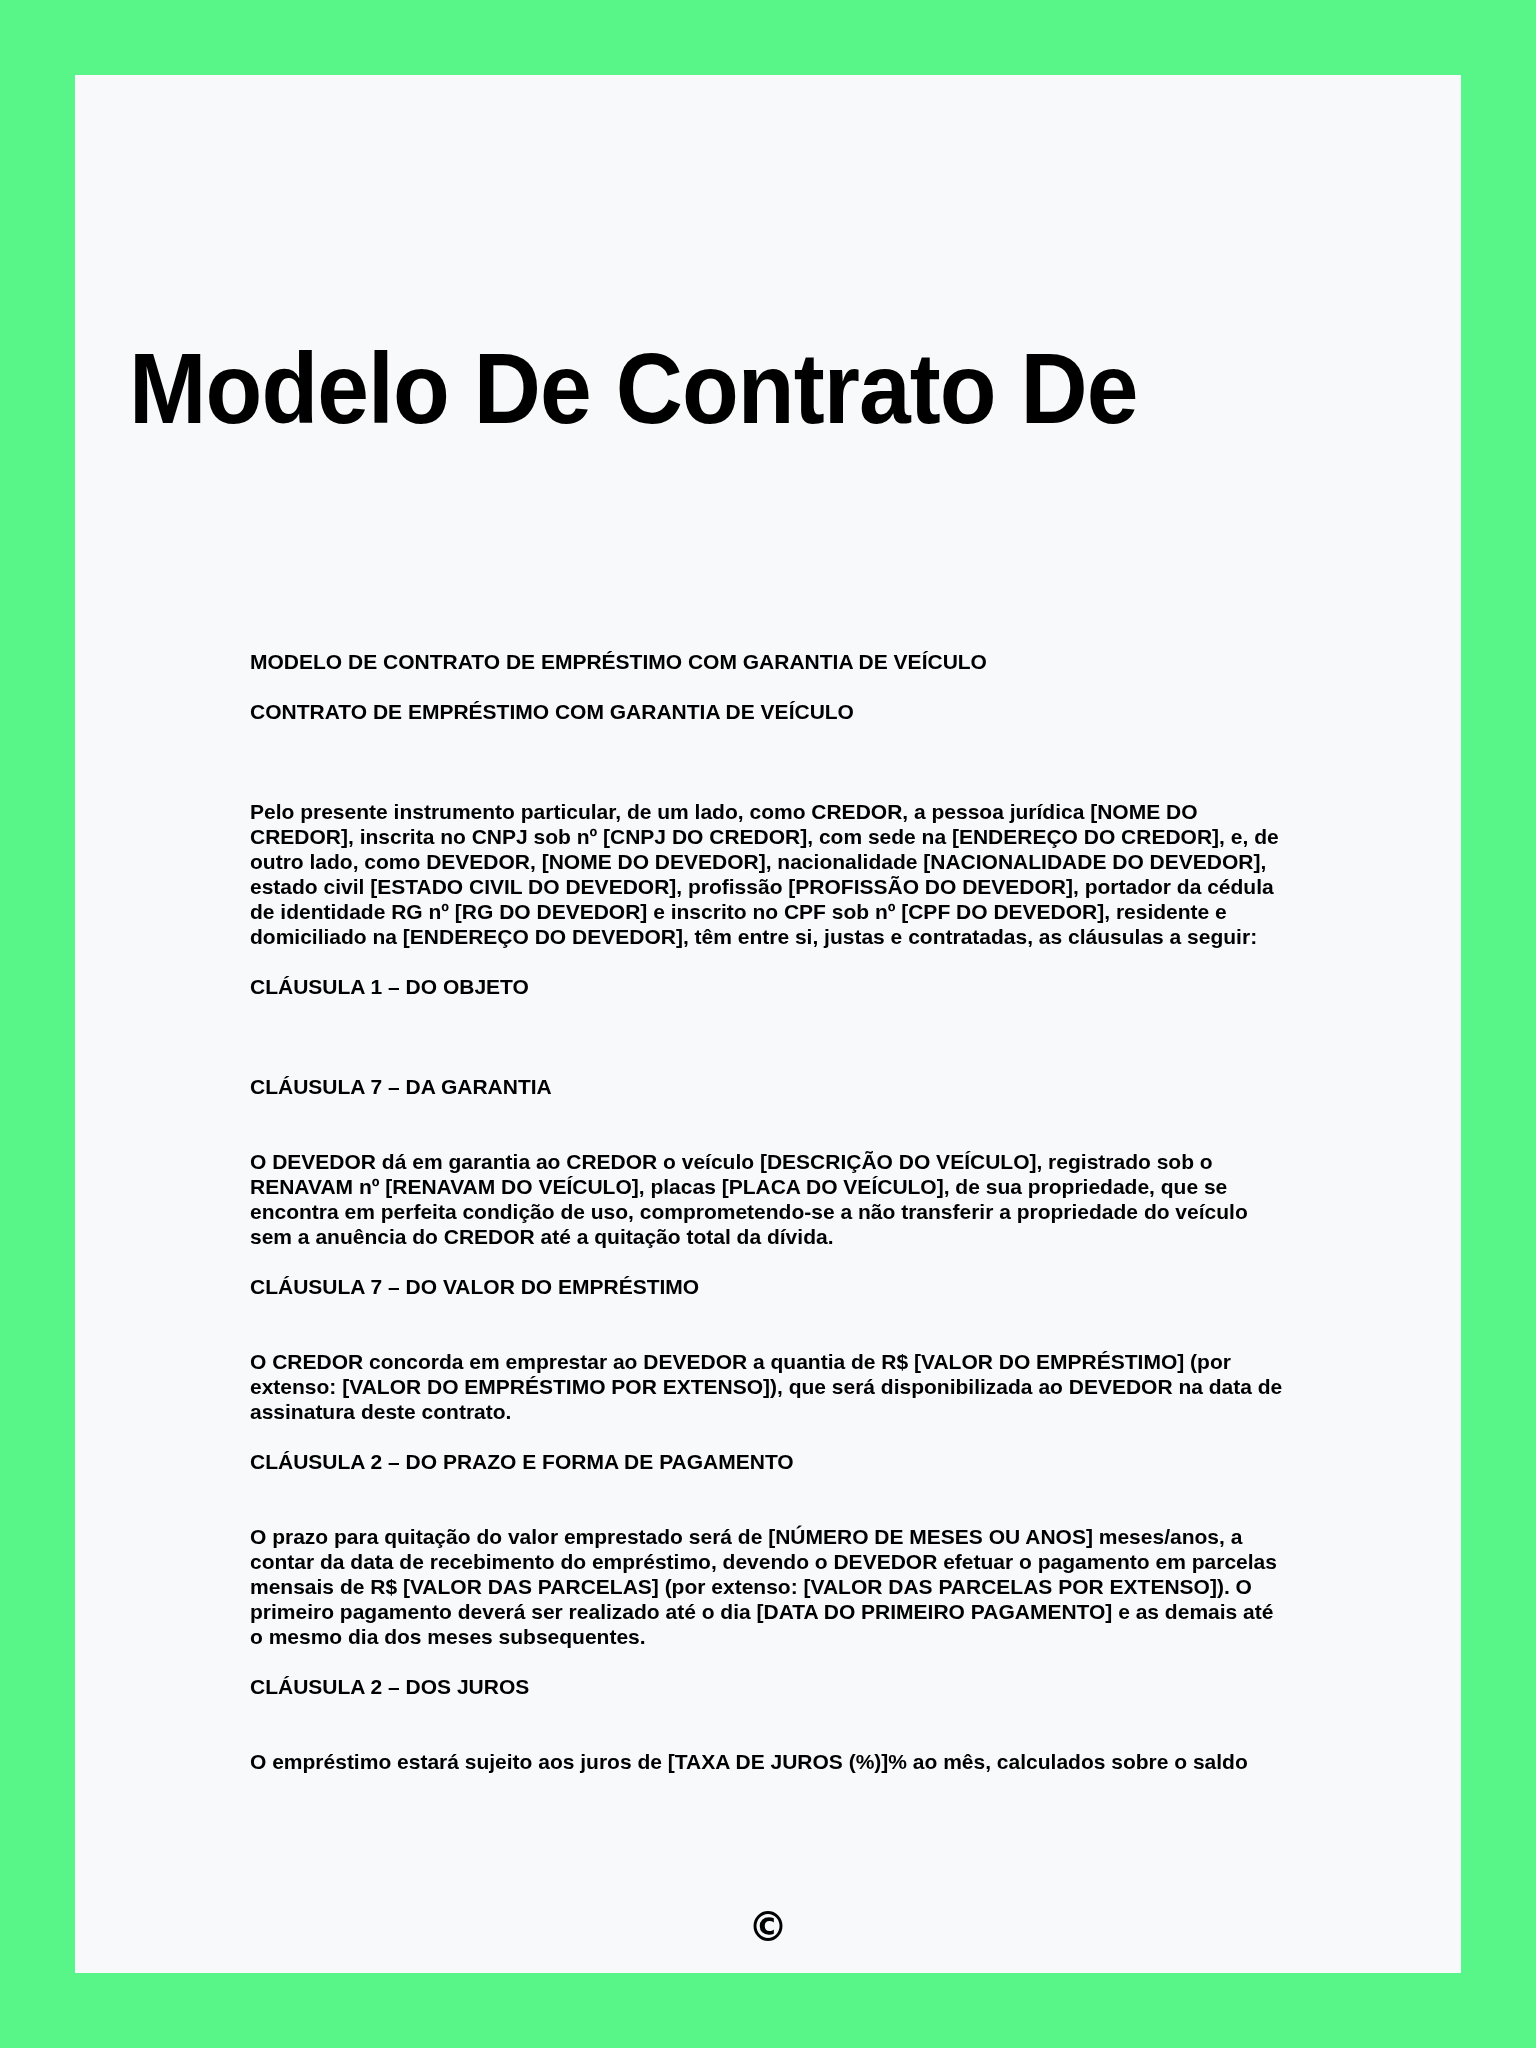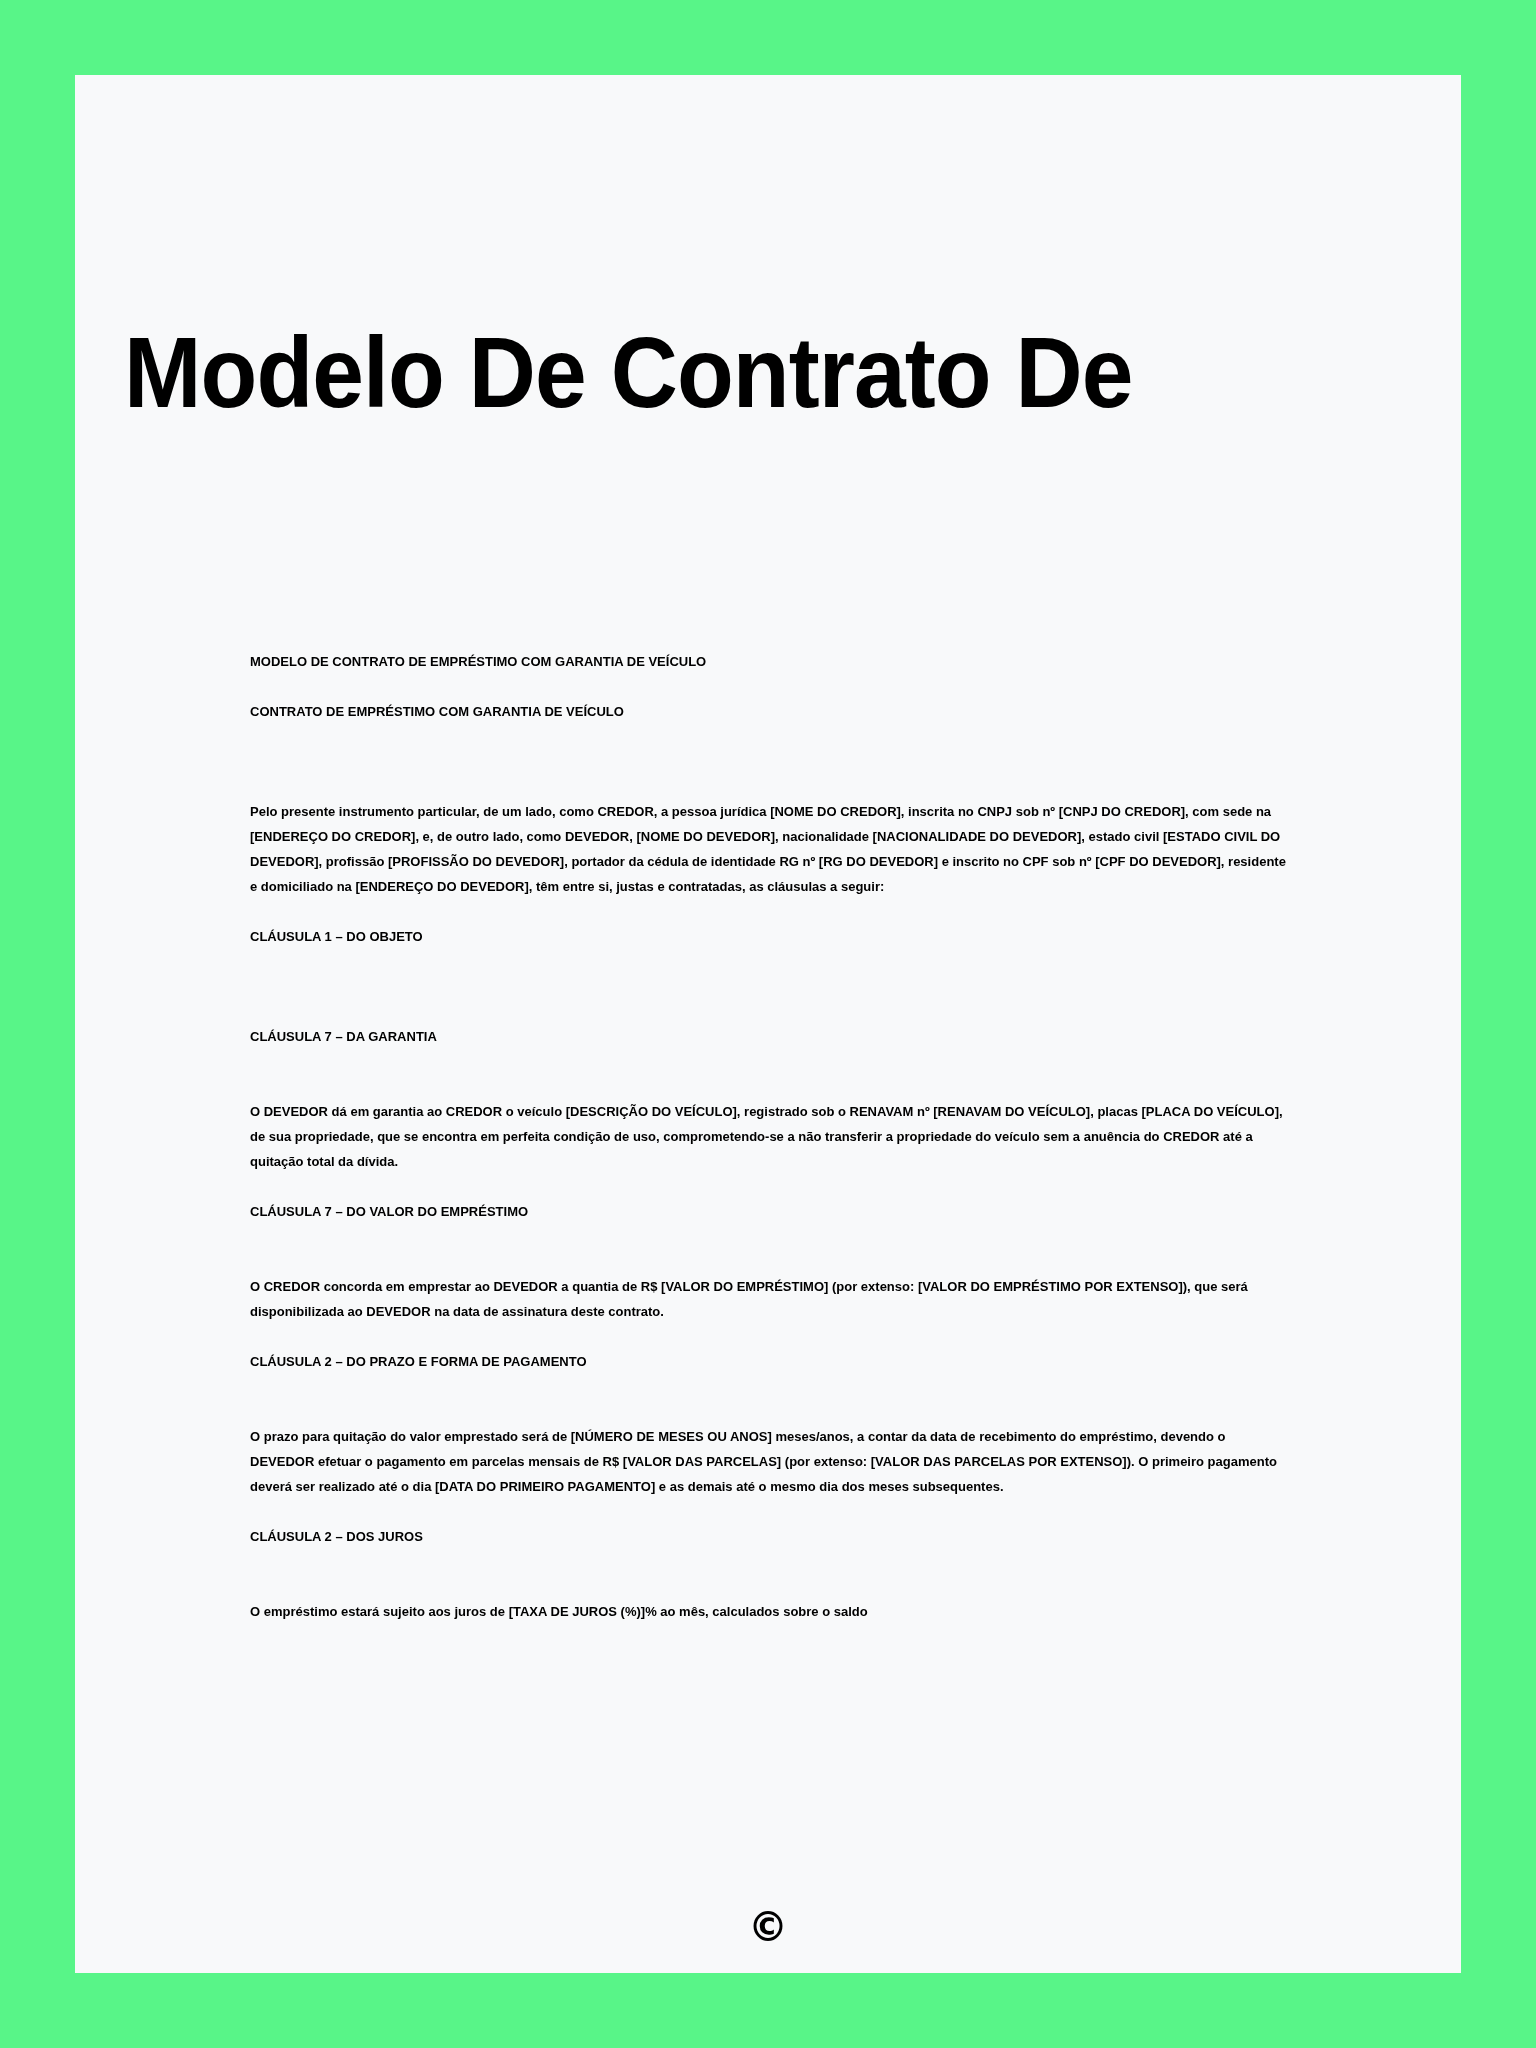--- a/index.html
+++ b/index.html
@@ -22,45 +22,45 @@
       width: 1386px;
       height: 1898px;
       background: #F8F9FA;
       overflow: hidden;
     }
     .title {
       position: absolute;
       left: 0;
       top: 247px;
       width: 1096px;
-      text-align: right;
+      text-align: left;
       font-family: "Liberation Sans", sans-serif;
       font-weight: bold;
       font-size: 100px;
       line-height: 100px;
-      margin: 0;
+      margin: 16px;
       letter-spacing: -1px;
     }
     .title .tline {
       display: block;
       white-space: nowrap;
     }
     .title .tline span {
       display: inline-block;
       transform: scaleX(0.93);
       transform-origin: center;
     }
     .body-text {
       position: absolute;
       left: 175px;
       top: 574px;
       width: 1040px;
       font-family: "Liberation Sans", sans-serif;
       font-weight: bold;
-      font-size: 13px;
+      font-size: 21px;
       line-height: 25px;
     }
     .body-text p {
       margin: 0;
     }
     .heading {
       text-transform: none;
     }
     .gap-25 { height: 25px; }
     .gap-50 { height: 50px; }

